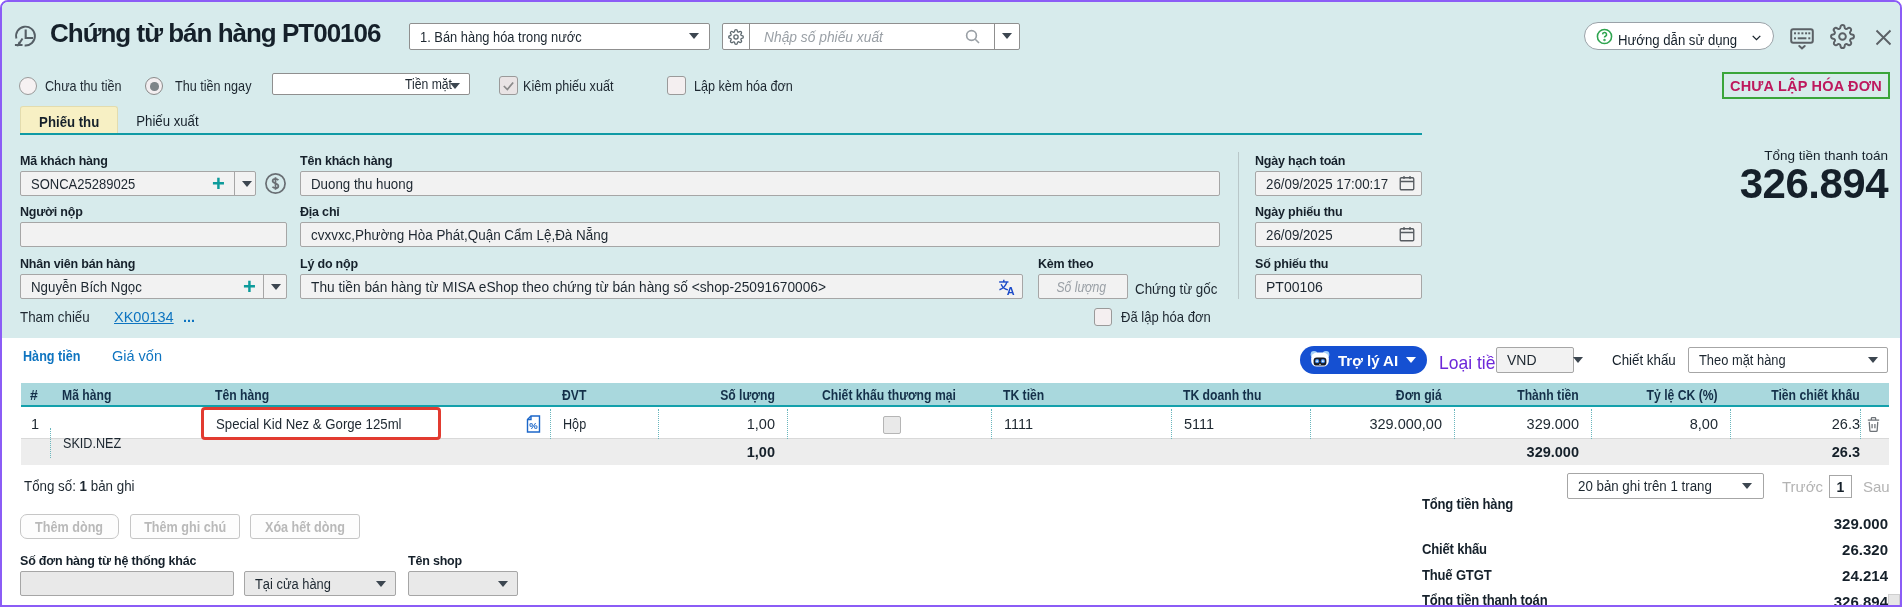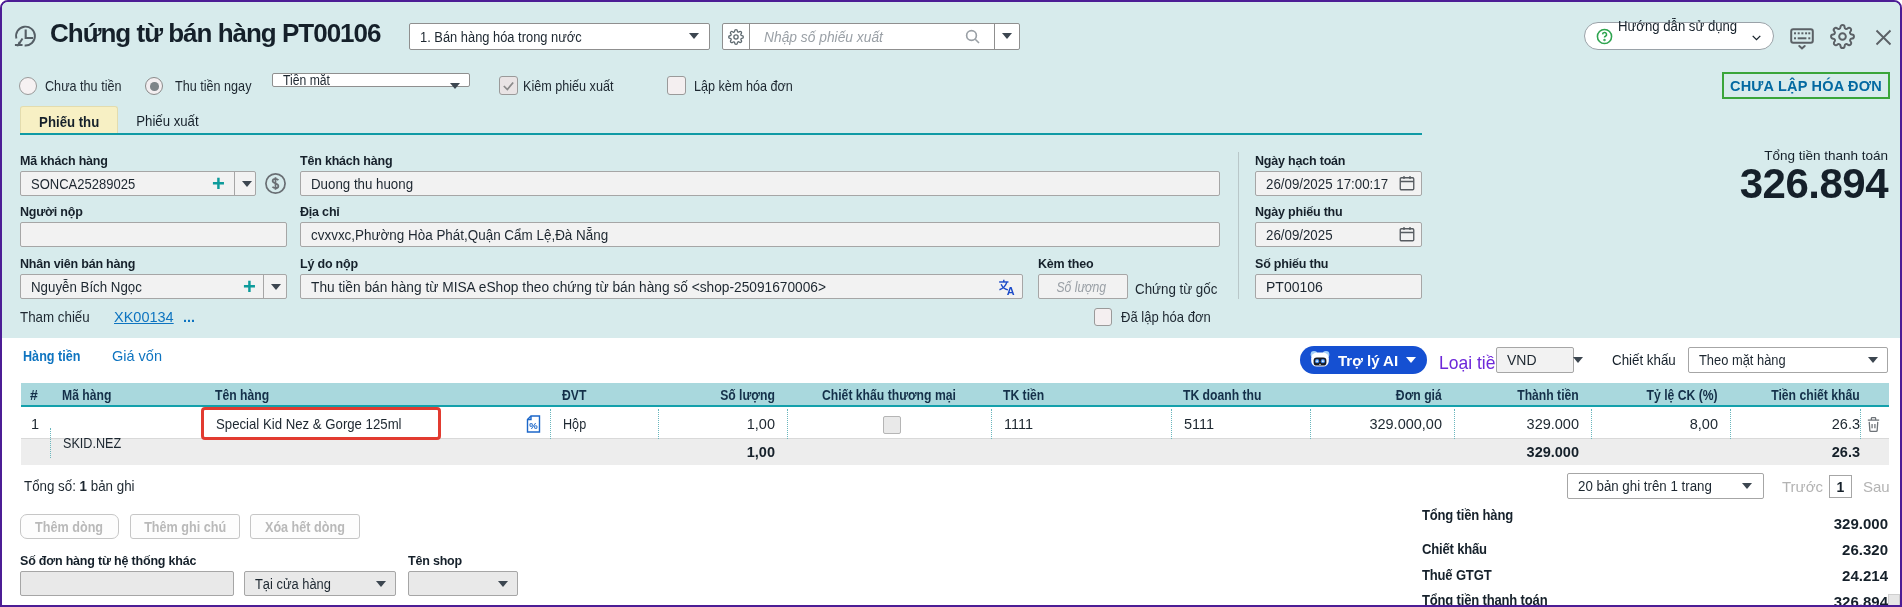--- a/index.html
+++ b/index.html
@@ -1,20 +1,20 @@
 <!DOCTYPE html>
 <html><head>
 <meta charset="utf-8">
 <style>
 * { margin:0; padding:0; box-sizing:border-box; }
 html,body { background:#fff; }
 body { font-family:"Liberation Sans", sans-serif; }
 #page {
   position:relative; width:1902px; height:607px; overflow:hidden;
-  border:2px solid #4c1d95; border-radius:8px 8px 0 0; background:#fff;
+  border:2px solid #8b5cf6; border-radius:8px 8px 0 0; background:#fff;
 }
 .abs { position:absolute; }
 #teal { position:absolute; left:0; top:0; width:1898px; height:336px; background:#d7ebec; }
 .lbl { position:absolute; font-weight:bold; font-size:12.5px; letter-spacing:-0.2px; color:#16212b; white-space:nowrap; }
 .txt { position:absolute; font-size:14.5px; color:#1d2730; white-space:nowrap; }
 .inp {
   position:absolute; background:#f2f2f2; border:1px solid #a6a6a6; border-radius:2px;
   font-size:14px; color:#1d2730; display:flex; align-items:center; padding:0 10px;
   white-space:nowrap; overflow:hidden;
 }
@@ -68,21 +68,21 @@
       <path d="M15 15 L20 20"></path>
   </svg>
   <div class="abs arrow" style="left:1000px;top:31px;"></div>
 
   <div class="abs" style="left:1582px;top:20px;width:190px;height:28px;border:1px solid #9aa2a8;border-radius:14px;background:#fff;"></div>
   <svg class="abs" style="left:1594px;top:26px" width="17" height="17" viewBox="0 0 24 24" fill="none" stroke="#2ea44f" stroke-width="2.2">
     <circle cx="12" cy="12" r="10"></circle>
     <path d="M9.3 9a2.8 2.8 0 1 1 4 2.6c-.9.4-1.3 1-1.3 1.9"></path>
     <circle cx="12" cy="17" r="0.6" fill="#2ea44f"></circle>
   </svg>
-  <div class="abs" style="left:1616px;top:16px;font-size:14px;color:#15202a;"><span class="c" style="transform:scaleX(.94);">Hướng dẫn sử dụng</span></div>
+  <div class="abs" style="left:1616px;top:30px;font-size:14px;color:#15202a;"><span class="c" style="transform:scaleX(.94);">Hướng dẫn sử dụng</span></div>
   <svg class="abs" style="left:1748px;top:29px" width="13" height="13" viewBox="0 0 24 24" fill="none" stroke="#15202a" stroke-width="2.4">
       <path d="M5 9 L12 16 L19 9"></path>
     </svg>
 
   <svg class="abs" style="left:1788px;top:26px" width="24" height="22" viewBox="0 0 24 22" fill="none" stroke="#5b6166">
     <rect x="1.2" y="1.2" width="21.6" height="13.6" rx="2" stroke-width="2"></rect>
     <g fill="#5b6166" stroke="none">
       <rect x="4" y="4.3" width="2" height="2"></rect>
         <rect x="7.7" y="4.3" width="2" height="2"></rect>
         <rect x="11.4" y="4.3" width="2" height="2"></rect>
@@ -102,35 +102,35 @@
     <path d="M4 4 L20 20 M20 4 L4 20"></path>
   </svg>
 
   <div class="abs" style="left:17px;top:75px;width:18px;height:18px;border:1.5px solid #9a9a9a;border-radius:50%;background:#f6f1f2;"></div>
   <div class="txt" style="left:43px;top:76px;"><span class="c">Chưa thu tiền</span></div>
 
   <div class="abs" style="left:143px;top:75px;width:18px;height:18px;border:1.5px solid #8a8a8a;border-radius:50%;background:#f3eef0;"></div>
   <div class="abs" style="left:148px;top:80px;width:8.5px;height:8.5px;border-radius:50%;background:#7e8488;"></div>
   <div class="txt" style="left:173px;top:76px;"><span class="c">Thu tiền ngay</span></div>
 
-  <div class="inp wht" style="left:270px;top:71px;width:198px;height:14px;border-color:#8f8f8f;">
+  <div class="inp wht" style="left:270px;top:71px;width:198px;height:22px;border-color:#8f8f8f;justify-content:flex-end;">
       <span class="c">Tiền mặt</span>
     </div>
   <div class="abs arrow" style="left:448px;top:81px;"></div>
 
   <div class="abs" style="left:497px;top:74px;width:19px;height:19px;border:1.5px solid #9a9a9a;border-radius:3px;background:#e9e4e5;"></div>
   <svg class="abs" style="left:499px;top:77px" width="15" height="14" viewBox="0 0 24 24" fill="none" stroke="#8a8a8a" stroke-width="3">
       <path d="M4 12 L10 18 L20 6"></path>
     </svg>
   <div class="txt" style="left:521px;top:76px;"><span class="c">Kiêm phiếu xuất</span></div>
 
   <div class="abs" style="left:665px;top:74px;width:19px;height:19px;border:1.5px solid #9a9a9a;border-radius:3px;background:#f4eff0;"></div>
   <div class="txt" style="left:692px;top:76px;"><span class="c">Lập kèm hóa đơn</span></div>
 
-  <div class="abs" style="left:1720px;top:70px;width:168px;height:27px;border:2px solid #3aa53a;display:flex;align-items:center;justify-content:center;font-size:14.5px;font-weight:bold;color:#0369a1;letter-spacing:.2px;">CHƯA LẬP HÓA ĐƠN</div>
+  <div class="abs" style="left:1720px;top:70px;width:168px;height:27px;border:2px solid #3aa53a;display:flex;align-items:center;justify-content:center;font-size:14.5px;font-weight:bold;color:#be185d;letter-spacing:.2px;">CHƯA LẬP HÓA ĐƠN</div>
 
   <div class="abs" style="left:18px;top:104px;width:98px;height:29px;background:#f7f0c4;border:1px solid #e3dcae;border-bottom:none;border-radius:3px 3px 0 0;display:flex;align-items:center;justify-content:center;font-size:15px;font-weight:bold;color:#15202a;">
       <span class="c" style="transform-origin:50% 50%;transform:scaleX(.88);">Phiếu thu</span>
     </div>
   <div class="abs" style="left:116px;top:104px;width:99px;height:29px;display:flex;align-items:center;justify-content:center;font-size:15px;color:#15202a;">
       <span class="c" style="transform-origin:50% 50%;transform:scaleX(.88);">Phiếu xuất</span>
     </div>
   <div class="abs" style="left:18px;top:131px;width:1402px;height:2px;background:#0f9aa5;"></div>
 
   <div class="lbl" style="left:18px;top:152px;">Mã khách hàng</div>
@@ -349,21 +349,21 @@
   <div class="lbl" style="left:242px;top:552px;color:#15202a;margin-top:16px;">Sàn thương mại điện tử</div>
   <div class="inp" style="left:242px;top:569px;width:152px;height:25px;background:#e9e9e9;">
       <span class="c" style="transform:scaleX(.92);">Tại cửa hàng</span>
     </div>
   <div class="abs arrow" style="left:374px;top:579px;"></div>
 
   <div class="lbl" style="left:406px;top:552px;color:#15202a;">Tên shop</div>
   <div class="inp" style="left:406px;top:569px;width:110px;height:25px;background:#e9e9e9;"></div>
   <div class="abs arrow" style="left:496px;top:579px;"></div>
 
-  <div class="lbl" style="left:1420px;top:505px;font-size:14.5px;"><span class="c" style="transform:scaleX(.9);">Tổng tiền hàng</span></div>
+  <div class="lbl" style="left:1420px;top:494px;font-size:14.5px;"><span class="c" style="transform:scaleX(.9);">Tổng tiền hàng</span></div>
   <div class="abs sumv" style="top:513px;">329.000</div>
   <div class="lbl" style="left:1420px;top:539px;font-size:14.5px;"><span class="c" style="transform:scaleX(.9);">Chiết khấu</span></div>
   <div class="abs sumv" style="top:539px;">26.320</div>
   <div class="lbl" style="left:1420px;top:565px;font-size:14.5px;"><span class="c" style="transform:scaleX(.9);">Thuế GTGT</span></div>
   <div class="abs sumv" style="top:565px;">24.214</div>
   <div class="lbl" style="left:1420px;top:590px;font-size:14.5px;"><span class="c" style="transform:scaleX(.9);">Tổng tiền thanh toán</span></div>
   <div class="abs sumv" style="top:591px;">326.894</div>
 
   <div class="abs" style="left:1886px;top:592px;width:12px;height:13px;background:#e6e6e6;border:1px solid #cfcfcf;"></div>
 

